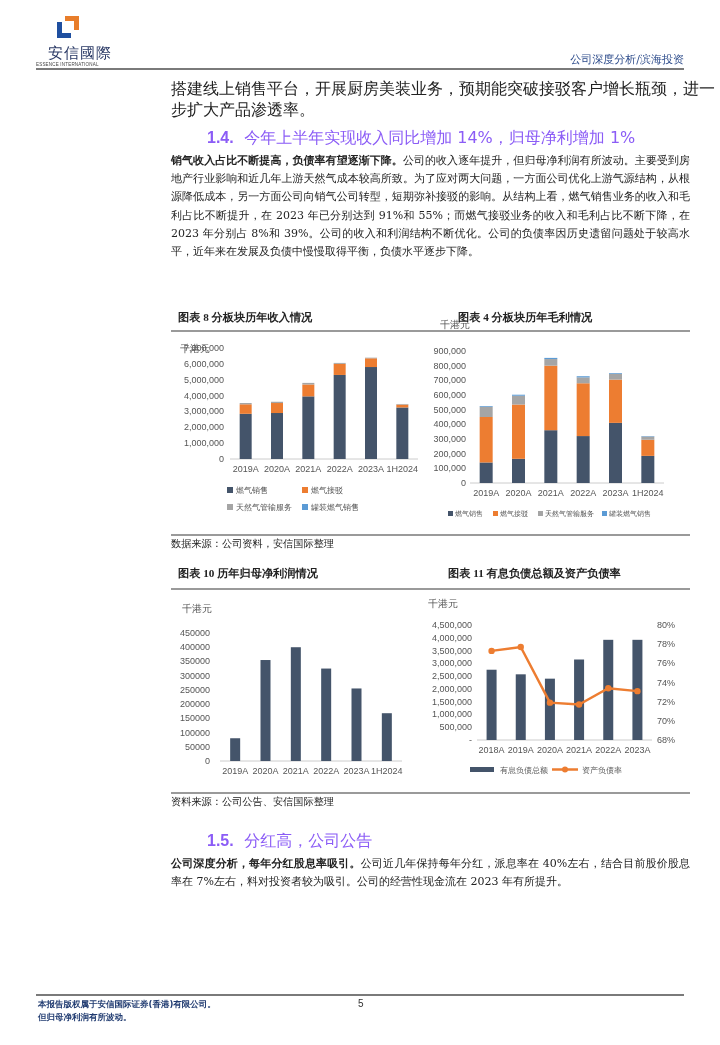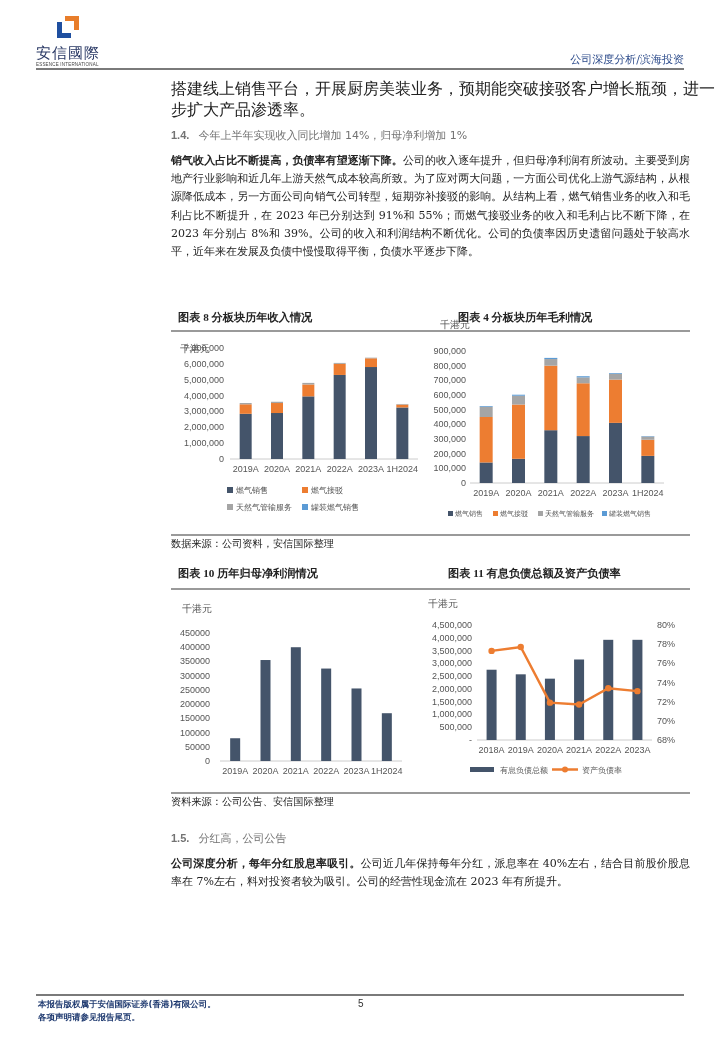--- a/index.html
+++ b/index.html
@@ -1,24 +1,24 @@
 <!DOCTYPE html>
 <html><head>
 <meta charset="utf-8">
 <style>
   * { margin:0; padding:0; box-sizing:border-box; }
   body { width:720px; height:1045px; background:#ffffff; position:relative; font-family:"DejaVu Serif", serif; color:#222; overflow:hidden; }
   .abs { position:absolute; }
   .logo-mark { left:57px; top:16px; width:22px; height:22px; }
-  .logo-cn { left:36px; top:44px; font-family:"DejaVu Sans", sans-serif; font-size:15px; color:#2b3a66; letter-spacing:1px; }
+  .logo-cn { left:48px; top:44px; font-family:"DejaVu Sans", sans-serif; font-size:15px; color:#2b3a66; letter-spacing:1px; }
   .logo-en { left:36px; top:62px; font-family:"Liberation Sans", sans-serif; font-size:4.5px; color:#444; letter-spacing:0.2px; }
   .header-right { right:36px; top:52px; font-size:11px; color:#2b4a8a; }
   .header-rule { left:36px; top:68px; width:648px; height:1.5px; background:#7a7a7a; }
   .intro-line { left:171px; top:79px; font-size:16px; color:#222; }
-  .sec-title { font-family:"Liberation Sans", sans-serif; font-weight:bold; font-size:11px; color:#737373; }
+  .sec-title { font-family:"Liberation Sans", sans-serif; font-weight:bold; font-size:16px; color:#8b5cf6;margin-left:36px; }
   .sec-title .cn { font-family:"DejaVu Sans", sans-serif; font-weight:normal; }
   .para { font-size:11px; line-height:18.2px; color:#222; text-align:justify; }
   .para b { font-weight:bold; }
   .fig-title { font-size:11.2px; font-weight:bold; color:#222; font-family:Liberation Serif, serif; }
   .rule-gray { height:1.5px; background:#9a9a9a; }
   .axis-txt { font-family:"Liberation Sans", sans-serif; font-size:9px; fill:#555; }
   .legend-txt { font-family:"DejaVu Sans", sans-serif; font-size:8px; fill:#555; }
   .source { font-size:10.2px; color:#222; }
   .footer-rule { left:36px; top:994px; width:648px; height:1.5px; background:#7a7a7a; }
   .footer-txt { left:38px; font-size:8.5px; font-weight:bold; color:#1f3a70; font-family:"DejaVu Sans", sans-serif; }
@@ -268,14 +268,14 @@
 <div class="abs sec-title" style="left:171px; top:831px;">
   <span>1.5.</span>
   <span class="cn" style="margin-left:6px;">分红高，公司公告</span>
 </div>
 <div class="abs para" style="left:171px; top:855px; width:519px;">
   <b>公司深度分析，每年分红股息率吸引。</b><span>公司近几年保持每年分红，派息率在 40%左右，结合目前股价股息率在 7%左右，料对投资者较为吸引。公司的经营性现金流在 2023 年有所提升。</span>
 </div>
 
 <div class="abs footer-rule"></div>
 <div class="abs footer-txt" style="top:999px;">本报告版权属于安信国际证券(香港)有限公司。</div>
-<div class="abs footer-txt" style="top:1012px;">各项声明请参见报告尾页。</div>
+<div class="abs footer-txt" style="top:1012px;">但归母净利润有所波动。</div>
 <div class="abs page-num">5</div>
 
 </body></html>

